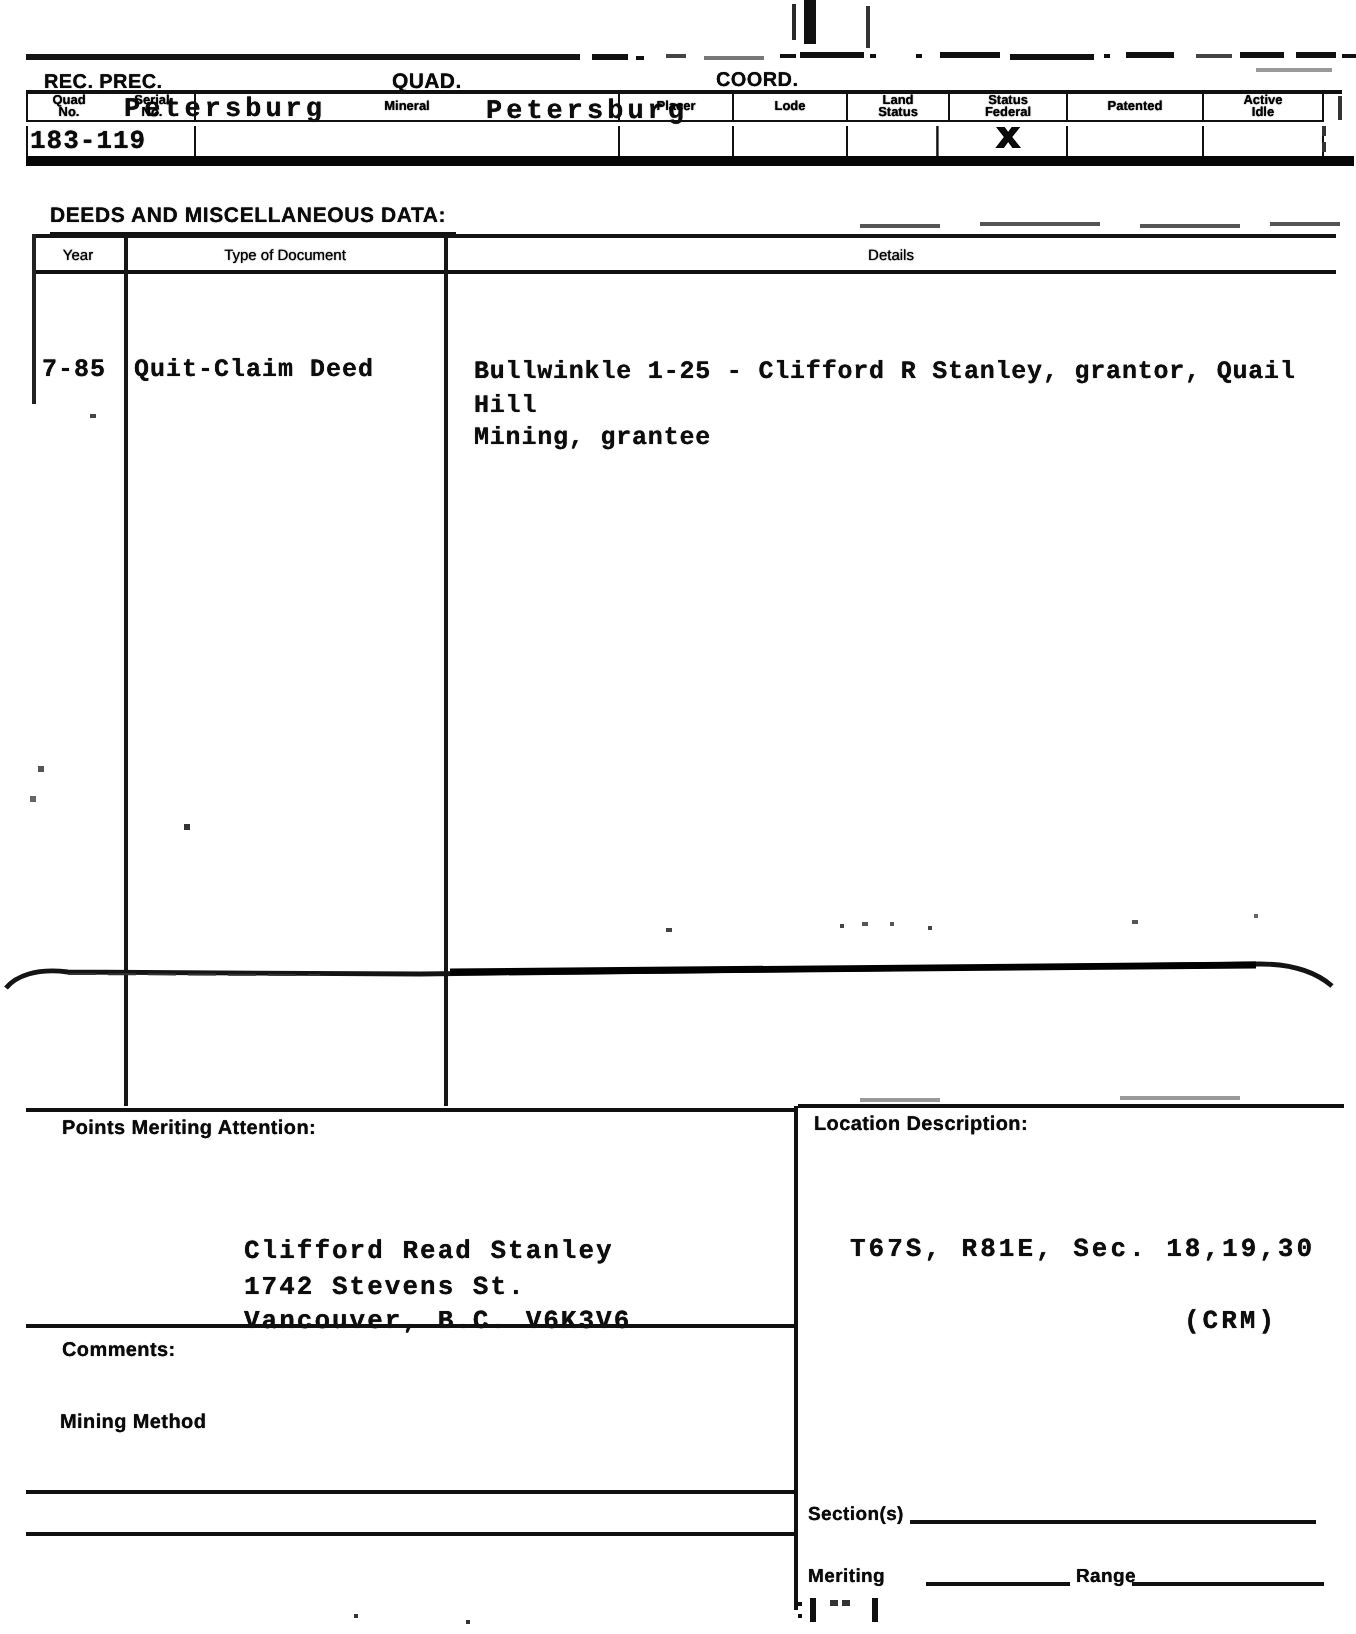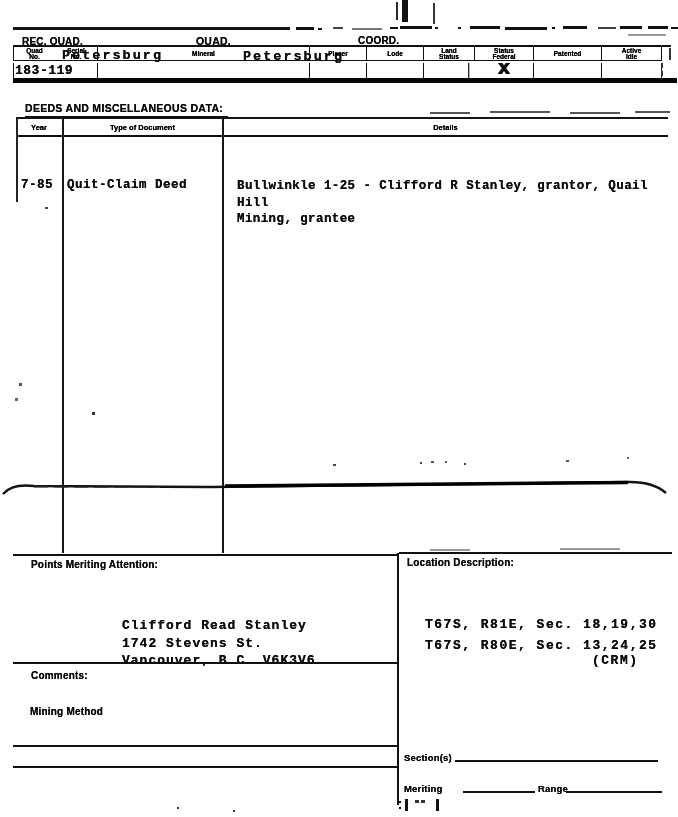--- a/index.html
+++ b/index.html
@@ -48,21 +48,21 @@
     letter-spacing:.3px;border-bottom:2.2px solid #111;padding:0 5px 2px 0;
     text-shadow:0 0 .4px #000;
   }
   .deeds-head{
     position:absolute;left:16px;top:117px;width:652px;height:16px;
     display:grid;grid-template-columns:46px 160px 446px;
     border-top:2.5px solid #141414;border-bottom:2.5px solid #101010;
   }
   .dh{
     display:flex;align-items:center;justify-content:center;
-    font-weight:bold;font-size:7.5px;color:#000;text-shadow:0 0 .6px #000;
+    font-weight:normal;font-size:7.5px;color:#000;text-shadow:0 0 .6px #000;
   }
   .fold-svg{position:absolute;left:0;top:468px;}
 </style>
 </head>
 <body>
 
 <div class="page">
 
   <div class="art" style="left:396px;top:2px;width:2px;height:18px;background:#2a2a2a;"></div>
   <div class="art" style="left:402px;top:0;width:6px;height:22px;"></div>
@@ -80,21 +80,21 @@
   <div class="art" style="left:470px;top:26px;width:30px;height:3px;"></div>
   <div class="art" style="left:505px;top:27px;width:42px;height:3px;"></div>
   <div class="art" style="left:552px;top:27px;width:3px;height:2px;"></div>
   <div class="art" style="left:563px;top:26px;width:24px;height:3px;"></div>
   <div class="art" style="left:598px;top:27px;width:18px;height:2px;background:#444;"></div>
   <div class="art" style="left:620px;top:26px;width:22px;height:3px;"></div>
   <div class="art" style="left:648px;top:26px;width:20px;height:3px;"></div>
   <div class="art" style="left:671px;top:27px;width:7px;height:2px;"></div>
   <div class="art" style="left:628px;top:34px;width:38px;height:2px;background:#999;"></div>
 
-  <span class="lbl" style="left:22px;top:36px;">REC. QUAD.</span>
+  <span class="lbl" style="left:22px;top:36px;">REC. PREC.</span>
   <span class="mono" style="left:62px;top:32px;font-size:13.5px;letter-spacing:2px;">Petersburg</span>
   <span class="lbl" style="left:196px;top:35px;font-size:10.5px;">QUAD.</span>
   <span class="mono" style="left:243px;top:33px;font-size:13.5px;letter-spacing:2px;">Petersburg</span>
   <span class="lbl" style="left:358px;top:35px;">COORD.</span>
 
   <div class="art" style="left:13px;top:44.5px;width:658px;height:2.5px;"></div>
 
   <div class="claim-row claim-head">
     <div class="ch">Quad
 No.</div>
@@ -176,21 +176,20 @@
 
   <div class="art" style="left:397px;top:553px;width:2px;height:252px;"></div>
 
   <span class="lbl" style="left:31px;top:559px;">Points Meriting Attention:</span>
   <span class="mono" style="left:122px;top:601px;line-height:17.5px;">Clifford Read Stanley
 1742 Stevens St.
 Vancouver, B.C. V6K3V6</span>
 
   <span class="lbl" style="left:407px;top:557px;">Location Description:</span>
   <span class="mono" style="left:425px;top:601px;letter-spacing:1.5px;">T67S, R81E, Sec. 18,19,30</span>
-  <span class="mono" style="left:425px;top:622px;letter-spacing:1.5px;">T67S, R80E, Sec. 13,24,25</span>
   <span class="mono" style="left:592px;top:637px;letter-spacing:1.5px;">(CRM)</span>
 
   <div class="art" style="left:13px;top:662px;width:384px;height:2px;"></div>
   <span class="lbl" style="left:31px;top:670px;">Comments:</span>
 
   <div class="art" style="left:13px;top:745px;width:384px;height:2px;"></div>
   <span class="lbl" style="left:30px;top:706px;">Mining Method</span>
   <div class="art" style="left:13px;top:766px;width:384px;height:2px;"></div>
 
   <span class="lbl" style="left:404px;top:752px;font-size:9.5px;">Section(s)</span>

